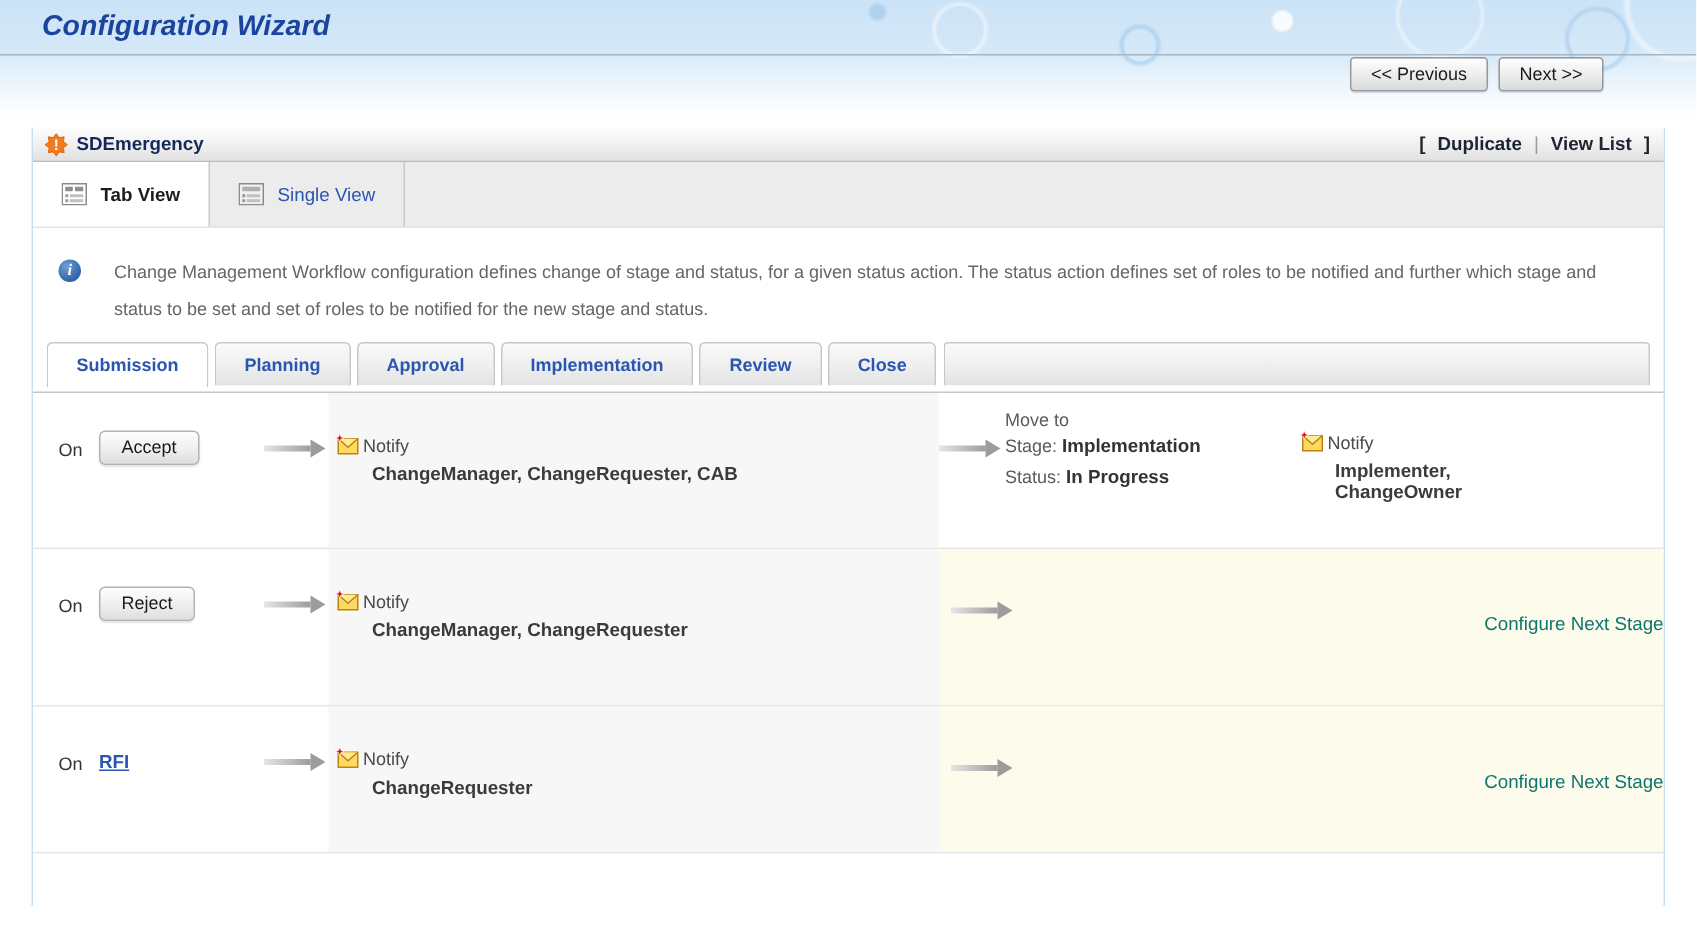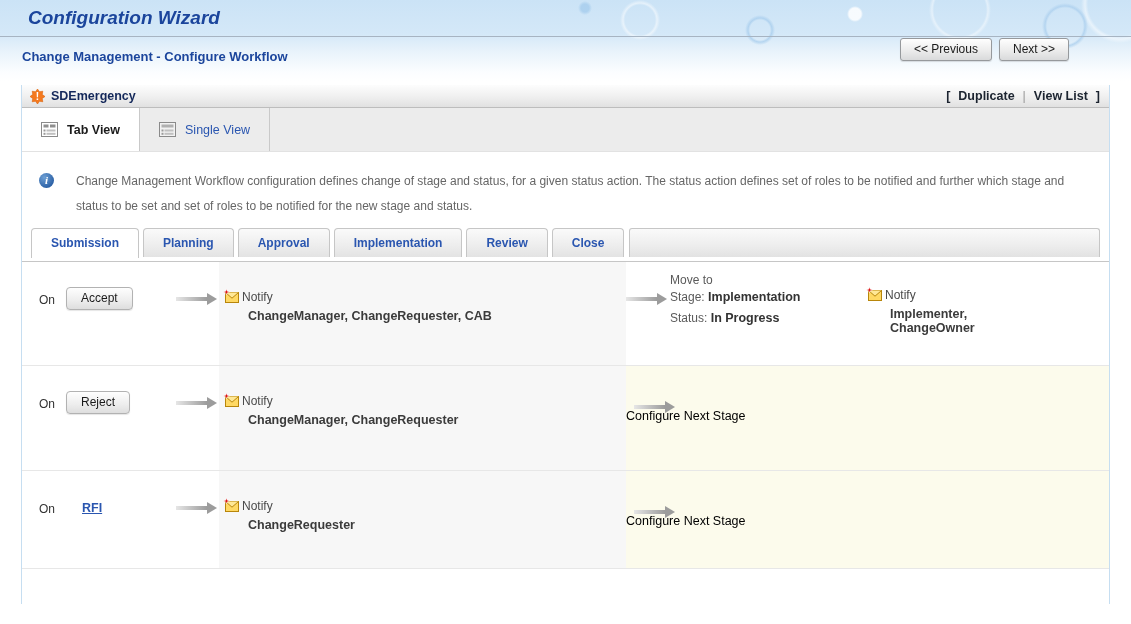--- a/index.html
+++ b/index.html
@@ -86,53 +86,52 @@
   .wrow.r1 { height:104px; } .wrow.r2 { height:105px; } .wrow.r3 { height:98px; }
   .col-action { position:absolute; left:0; top:0; bottom:0; width:197px; }
   .on-label { position:absolute; left:17px; top:31px; font-size:12px; color:#333; }
   .action-btn {
     position:absolute; left:44px; top:25px; min-width:62px;
     font-family:"Liberation Sans", sans-serif; font-size:12px; color:#1a1a1a;
     padding:3px 14px 4px; border:1px solid #b2b2b2; border-radius:4px;
     background:linear-gradient(180deg,#fefefe,#ededed 60%,#dedede);
     box-shadow:0 1px 1px rgba(0,0,0,.1); cursor:pointer;
   }
-  .action-link { position:absolute; left:60px; top:30px; font-size:12.5px; font-weight:bold; color:#2a56b0; text-decoration:underline; cursor:pointer; }
+  .action-link { position:absolute; left:44px; top:30px; font-size:12.5px; font-weight:bold; color:#2a56b0; text-decoration:underline; cursor:pointer; }
   .arrow-a { position:absolute; right:1px; top:30px; }
   .col-notify { position:absolute; left:197px; top:0; bottom:0; width:407px; background:#f7f7f7; }
   .notify-head { position:absolute; left:4px; top:27px; display:flex; align-items:center; gap:2px; font-size:12px; color:#4a4a4a; }
   .notify-roles { position:absolute; left:29px; top:47px; font-size:12.5px; font-weight:bold; color:#3b3b3b; }
   .col-next { position:absolute; left:604px; right:0; top:0; bottom:0; }
   .col-next .arrow-b { position:absolute; left:0; top:30px; }
   .col-next.pending { background:#fcfbec; }
   .col-next.pending .arrow-b { left:8px; top:34px; }
   .moveto { position:absolute; left:44px; top:11px; font-size:12px; color:#5a5a5a; }
   .moveto .line2 { margin-top:3px; }
   .moveto .line3 { margin-top:7px; }
   .moveto b { font-size:12.5px; color:#333; }
   .notify2 { position:absolute; left:240px; top:0; bottom:0; }
   .notify2 .notify-head { left:0; top:25px; }
   .notify2 .notify-roles { left:24px; top:45px; }
-  .configure-link { position:absolute; left:0; right:0; top:43px; text-align:left; font-size:12.5px; color:#000000; text-decoration:none; cursor:pointer; }
+  .configure-link { position:absolute; left:0; right:0; top:43px; text-align:right; font-size:12.5px; color:#0f766e; text-decoration:none; cursor:pointer; }
 
   .bottom-strip { position:absolute; left:0; top:620px; width:1131px; height:4px; background:#dcebf8; }
 </style>
 </head>
 <body>
 
 <div class="page">
 
   <div class="header">
     <h1 class="page-title">Configuration Wizard</h1>
     <div class="header-buttons">
       <button class="nav-btn">&lt;&lt; Previous</button>
       <button class="nav-btn">Next &gt;&gt;</button>
     </div>
     <div class="header-divider"></div>
-    <div class="subtitle">Change Management - Configure Workflow</div>
   </div>
 
   <div class="panel">
 
     <div class="titlebar">
       <svg class="badge" viewBox="0 0 14 14">
         <polygon points="14,7 11.44,8.84 11.95,11.95 8.84,11.44 7,14 5.16,11.44 2.05,11.95 2.56,8.84 0,7 2.56,5.16 2.05,2.05 5.16,2.56 7,0 8.84,2.56 11.95,2.05 11.44,5.16" fill="#f4791f" stroke="#d85c00" stroke-width="0.5"></polygon>
         <text x="7" y="10.4" font-size="9.5" font-weight="bold" fill="#ffffff" text-anchor="middle" font-family="Liberation Sans, sans-serif">!</text>
       </svg>
       <span class="template-name">SDEmergency</span>

